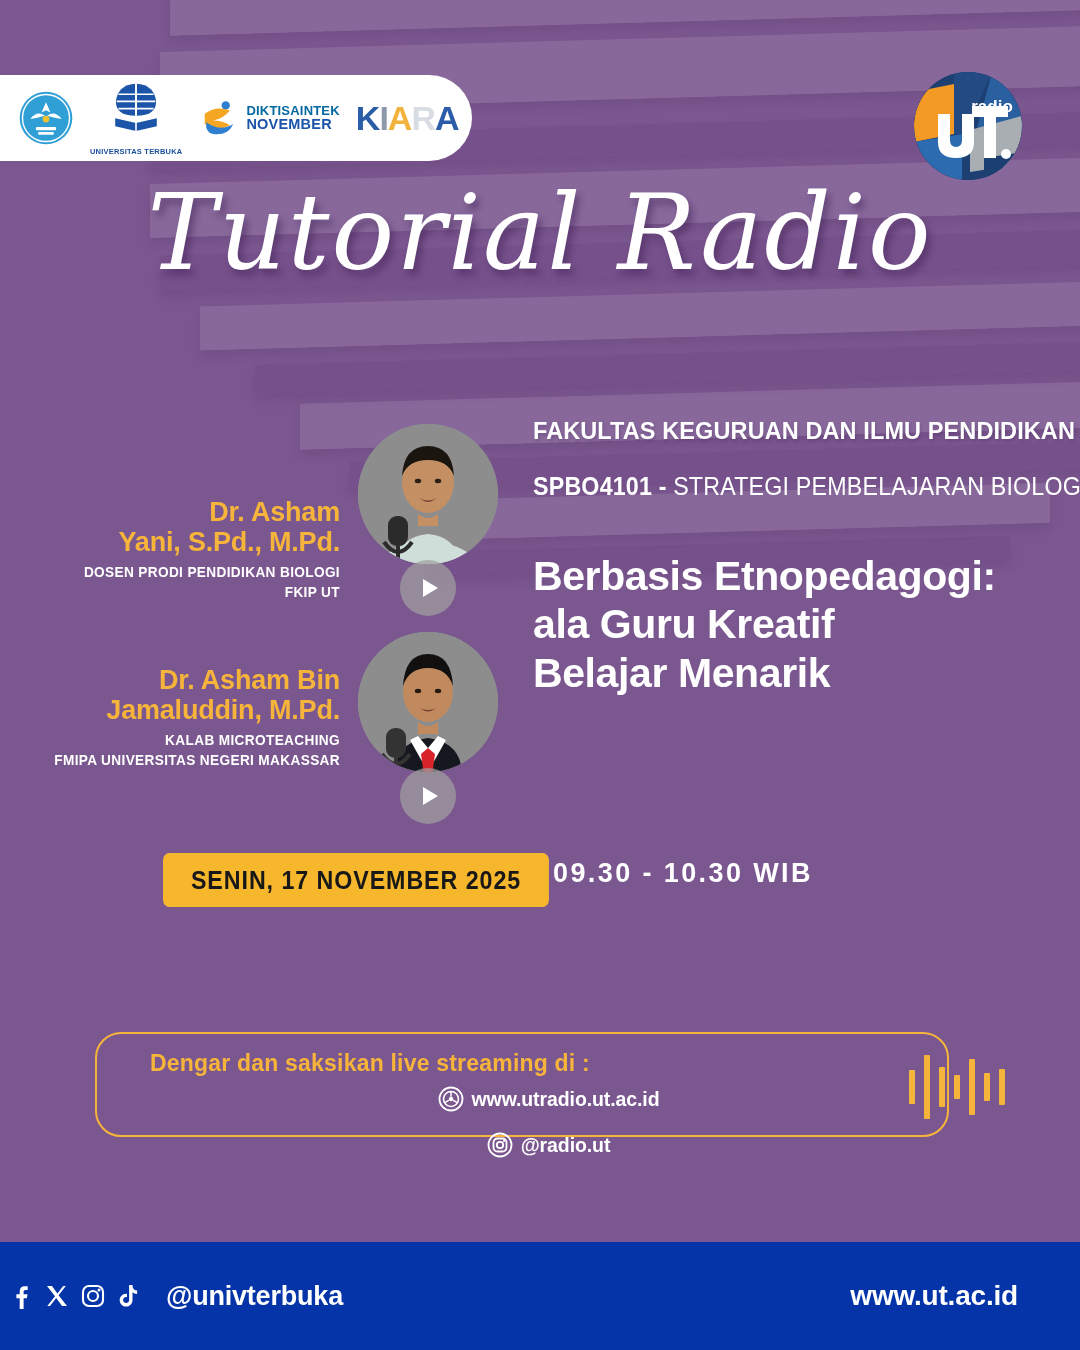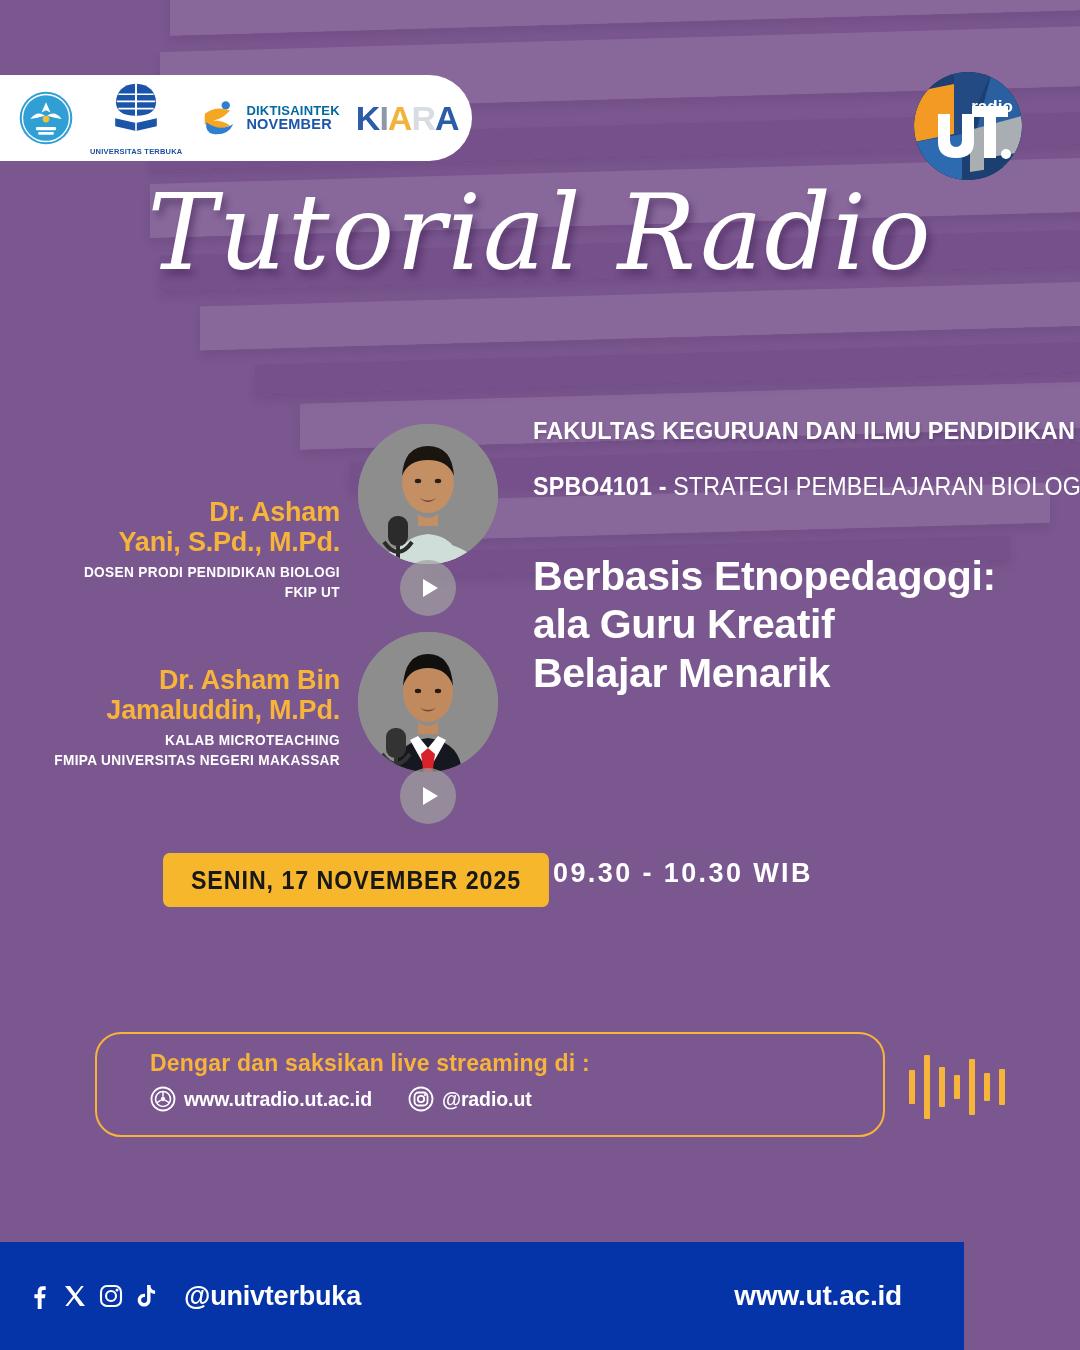--- a/index.html
+++ b/index.html
@@ -195,56 +195,56 @@
     font-weight: bold;
     letter-spacing: 2.4px;
     z-index: 5;
     text-align: right;
   }
 
   
   .stream-box {
     position: absolute;
     left: 95px; top: 1032px;
-    width: 790px; height: 105px;
+    width: 854px; height: 105px;
     border: 2.5px solid #f7b43a;
     border-radius: 26px;
     z-index: 5;
     padding: 16px 0 0 53px;
   }
   .stream-head {
     color: #f7b43a;
     font-size: 23px;
     font-weight: bold;
     letter-spacing: .2px;
     margin-bottom: 9px;
   }
-  .stream-links { display: flex; align-items: center; gap: 36px; }
+  .stream-links { display: flex; align-items: center; gap: 20px; flex-direction: column; }
   .stream-item { display: flex; align-items: center; gap: 8px; }
   .stream-item .lbl { color: #ffffff; font-size: 19.5px; font-weight: bold; letter-spacing: -.1px;}
   .ic { width: 26px; height: 26px; flex: 0 0 auto;}
   .equalizer {
     position: absolute;
     right: 75px; top: 1048px;
     display: flex; align-items: center; gap: 9px;
     height: 78px;
     z-index: 5;
   }
   .equalizer i { display:block; width: 6px; background: #f7b43a; border-radius: 1px;}
 
   
   .bottom-bar {
     position: absolute;
     left: 0; bottom: 0;
-    width: 964px; height: 108px;
+    width: 1080px; height: 108px;
     background: #0534a8;
     display: flex;
     align-items: center;
     justify-content: space-between;
-    padding: 0 62px 0 26px;
+    padding: 0 62px 0 8px;
     z-index: 8;
   }
   .social-group { display: flex; align-items: center; gap: 10px; }
   .social-ic { width: 26px; height: 26px; }
   .handle { color: #ffffff; font-size: 27px; font-weight: bold; margin-left: 14px; letter-spacing: -.2px;}
   .website { color: #ffffff; font-size: 28px; font-weight: bold; letter-spacing: -.2px;}
 </style>
 </head>
 <body>
 

